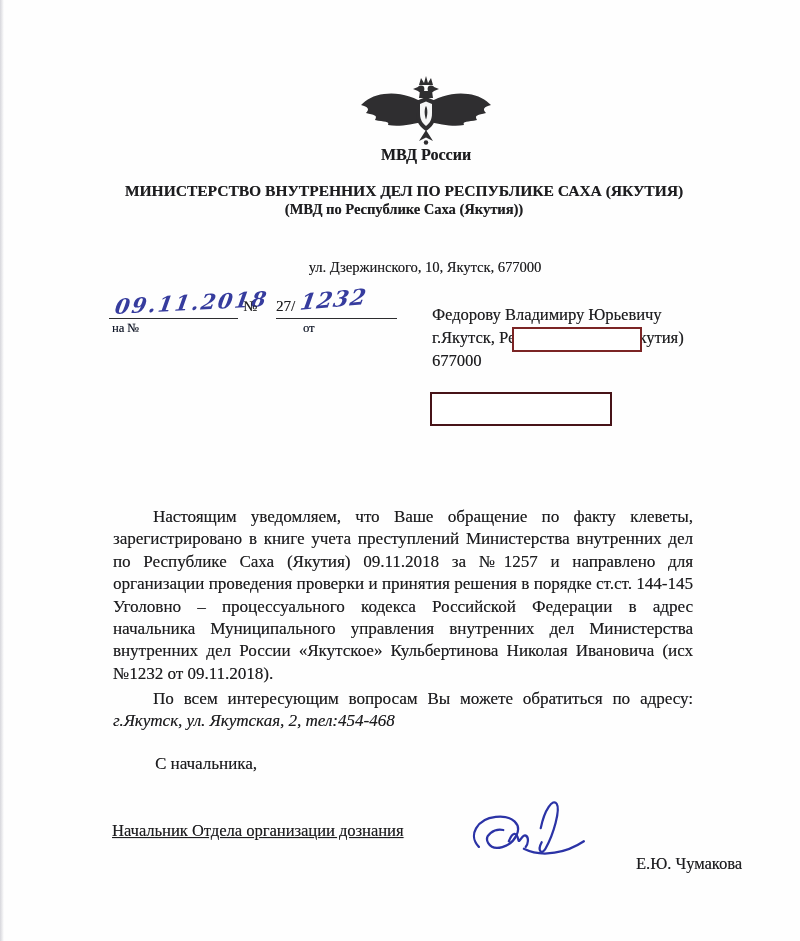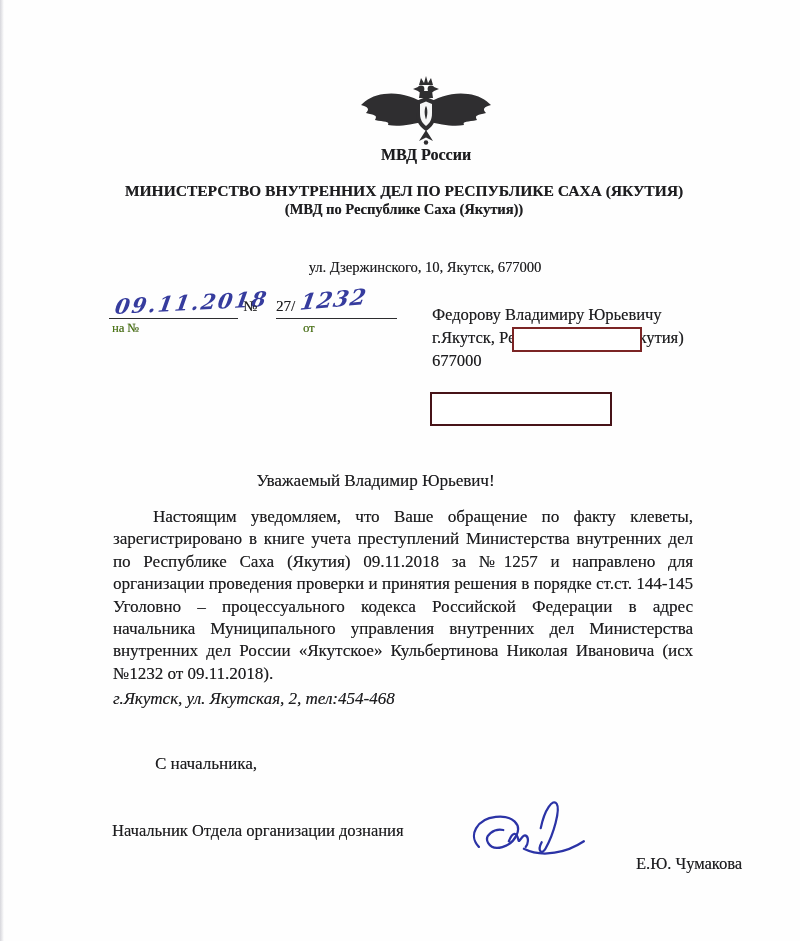--- a/index.html
+++ b/index.html
@@ -20,35 +20,35 @@
   .org-address{left:125px;top:259px;width:600px;font-size:14.5px;}
   .hw{
     position:absolute;color:#363c9e;font-style:italic;font-weight:bold;
     font-family:"DejaVu Serif",serif;white-space:nowrap;
   }
   .hw-date{left:116px;top:290px;font-size:21px;letter-spacing:2px;transform:skewX(-12deg) rotate(-3deg);}
   .hw-num{left:301px;top:286px;font-size:22px;letter-spacing:1px;transform:skewX(-14deg) rotate(-5deg);}
   .ref-line{position:absolute;height:0;border-top:1.6px solid #2c2c2e;}
   .ref-line1{left:109px;top:318px;width:129px;}
   .ref-line2{left:276px;top:318px;width:121px;}
-  .ref-label{position:absolute;font-size:12.5px;color:#4d7c0f;}
+  .ref-label{position:absolute;font-size:12.5px;color:#0f172a;}
   .num-sign{position:absolute;left:243px;top:298px;font-size:14.5px;}
   .num-prefix{position:absolute;left:276px;top:298px;font-size:15px;}
   .recipient{position:absolute;left:432px;top:303px;font-size:16.5px;line-height:23.2px;width:300px;}
   .redact{position:absolute;background:#fff;}
   .redact1{left:512px;top:327px;width:126px;height:21px;border:2px solid #7b2424;}
   .redact2{left:430px;top:392px;width:178px;height:30px;border:2.5px solid #471318;}
   .salutation{left:113px;top:471px;width:525px;font-size:17px;}
   .para{position:absolute;left:113px;width:580px;font-size:17px;line-height:22.4px;text-align:justify;}
   .p1{top:506px;text-indent:40px;}
   .p2{top:688px;}
   .p2 .l1{text-indent:40px;text-align:justify;text-align-last:justify;}
   .p2 .l2{text-align:left;font-style:italic;}
   .closing{position:absolute;left:155px;top:754px;font-size:17px;}
-  .sig-title{position:absolute;left:112px;top:821px;font-size:16.5px;}
+  .sig-title{position:absolute;left:112px;top:821px;font-size:16.5px;text-decoration:underline;}
   .sig-name{position:absolute;left:636px;top:827px;font-size:16.5px;margin-top:27px;}
   .signature{position:absolute;left:462px;top:792px;width:150px;height:76px;}
 </style>
 </head>
 <body>
 
 <div class="page">
 
   <div class="scan-edge"></div>
 
@@ -93,25 +93,25 @@
   <div class="ref-label t" style="left:303px;top:321px;">от</div>
 
   <div class="recipient t">
     <div>Федорову Владимиру Юрьевичу</div>
     <div>г.Якутск, Республика Саха (Якутия)</div>
     <div>677000</div>
   </div>
   <div class="redact redact1"></div>
   <div class="redact redact2"></div>
 
-  <div class="centered salutation t">Уважаемый Владимир Юрьевич!</div>
 
   <div class="para p1 t">Настоящим уведомляем, что Ваше обращение по факту клеветы, зарегистрировано в книге учета преступлений Министерства внутренних дел по Республике Саха (Якутия) 09.11.2018 за №1257 и направлено для организации проведения проверки и принятия решения в порядке ст.ст. 144-145 Уголовно – процессуального кодекса Российской Федерации в адрес начальника Муниципального управления внутренних дел Министерства внутренних дел России «Якутское» Кульбертинова Николая Ивановича (исх №1232 от 09.11.2018).</div>
 
   <div class="para p2">
+    <div class="l1 t">По всем интересующим вопросам Вы можете обратиться по адресу:</div>
     <div class="l2 t">г.Якутск, ул. Якутская, 2, тел:454-468</div>
   </div>
 
   <div class="closing t">С начальника,</div>
 
   <div class="sig-title t">Начальник Отдела организации дознания</div>
 
   <svg class="signature" viewBox="0 0 160 80">
     <g fill="none" stroke="#2b33a6" stroke-width="2.4" stroke-linecap="round">
       <path d="M18,58 C6,46 16,28 36,26 C54,24 64,34 58,46 C52,58 34,64 28,54 C23,46 34,38 44,40"></path>

